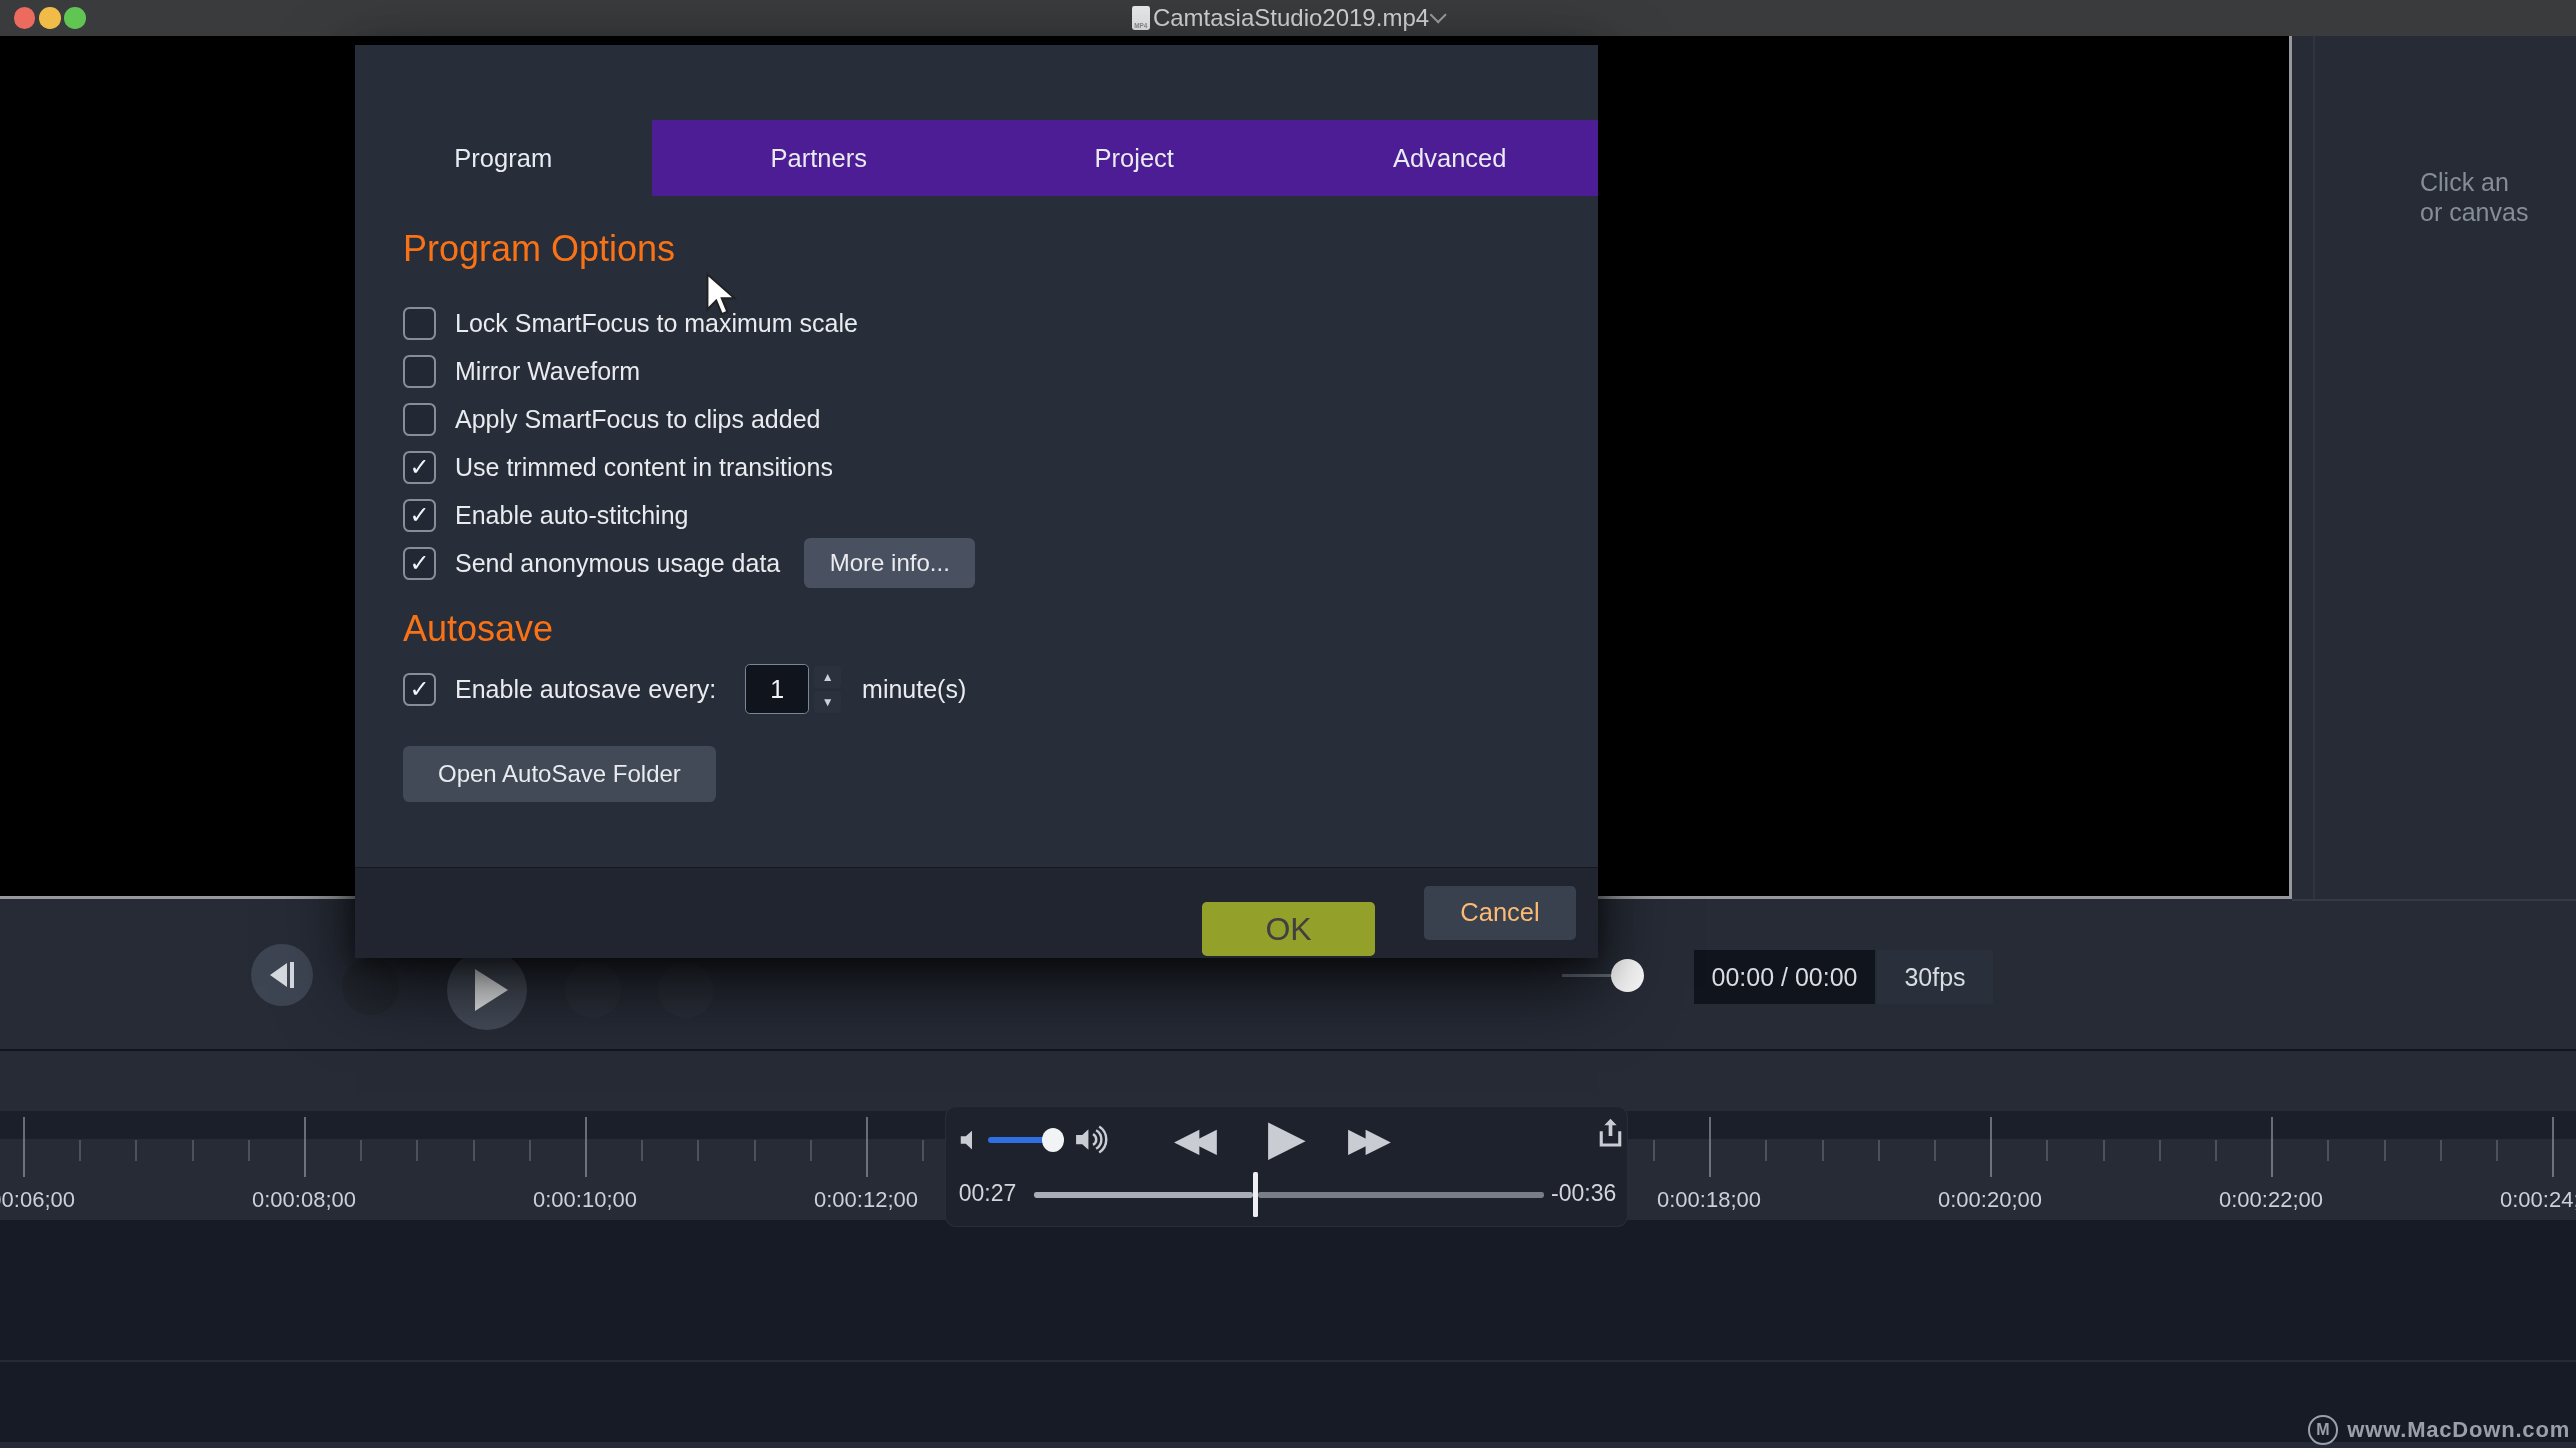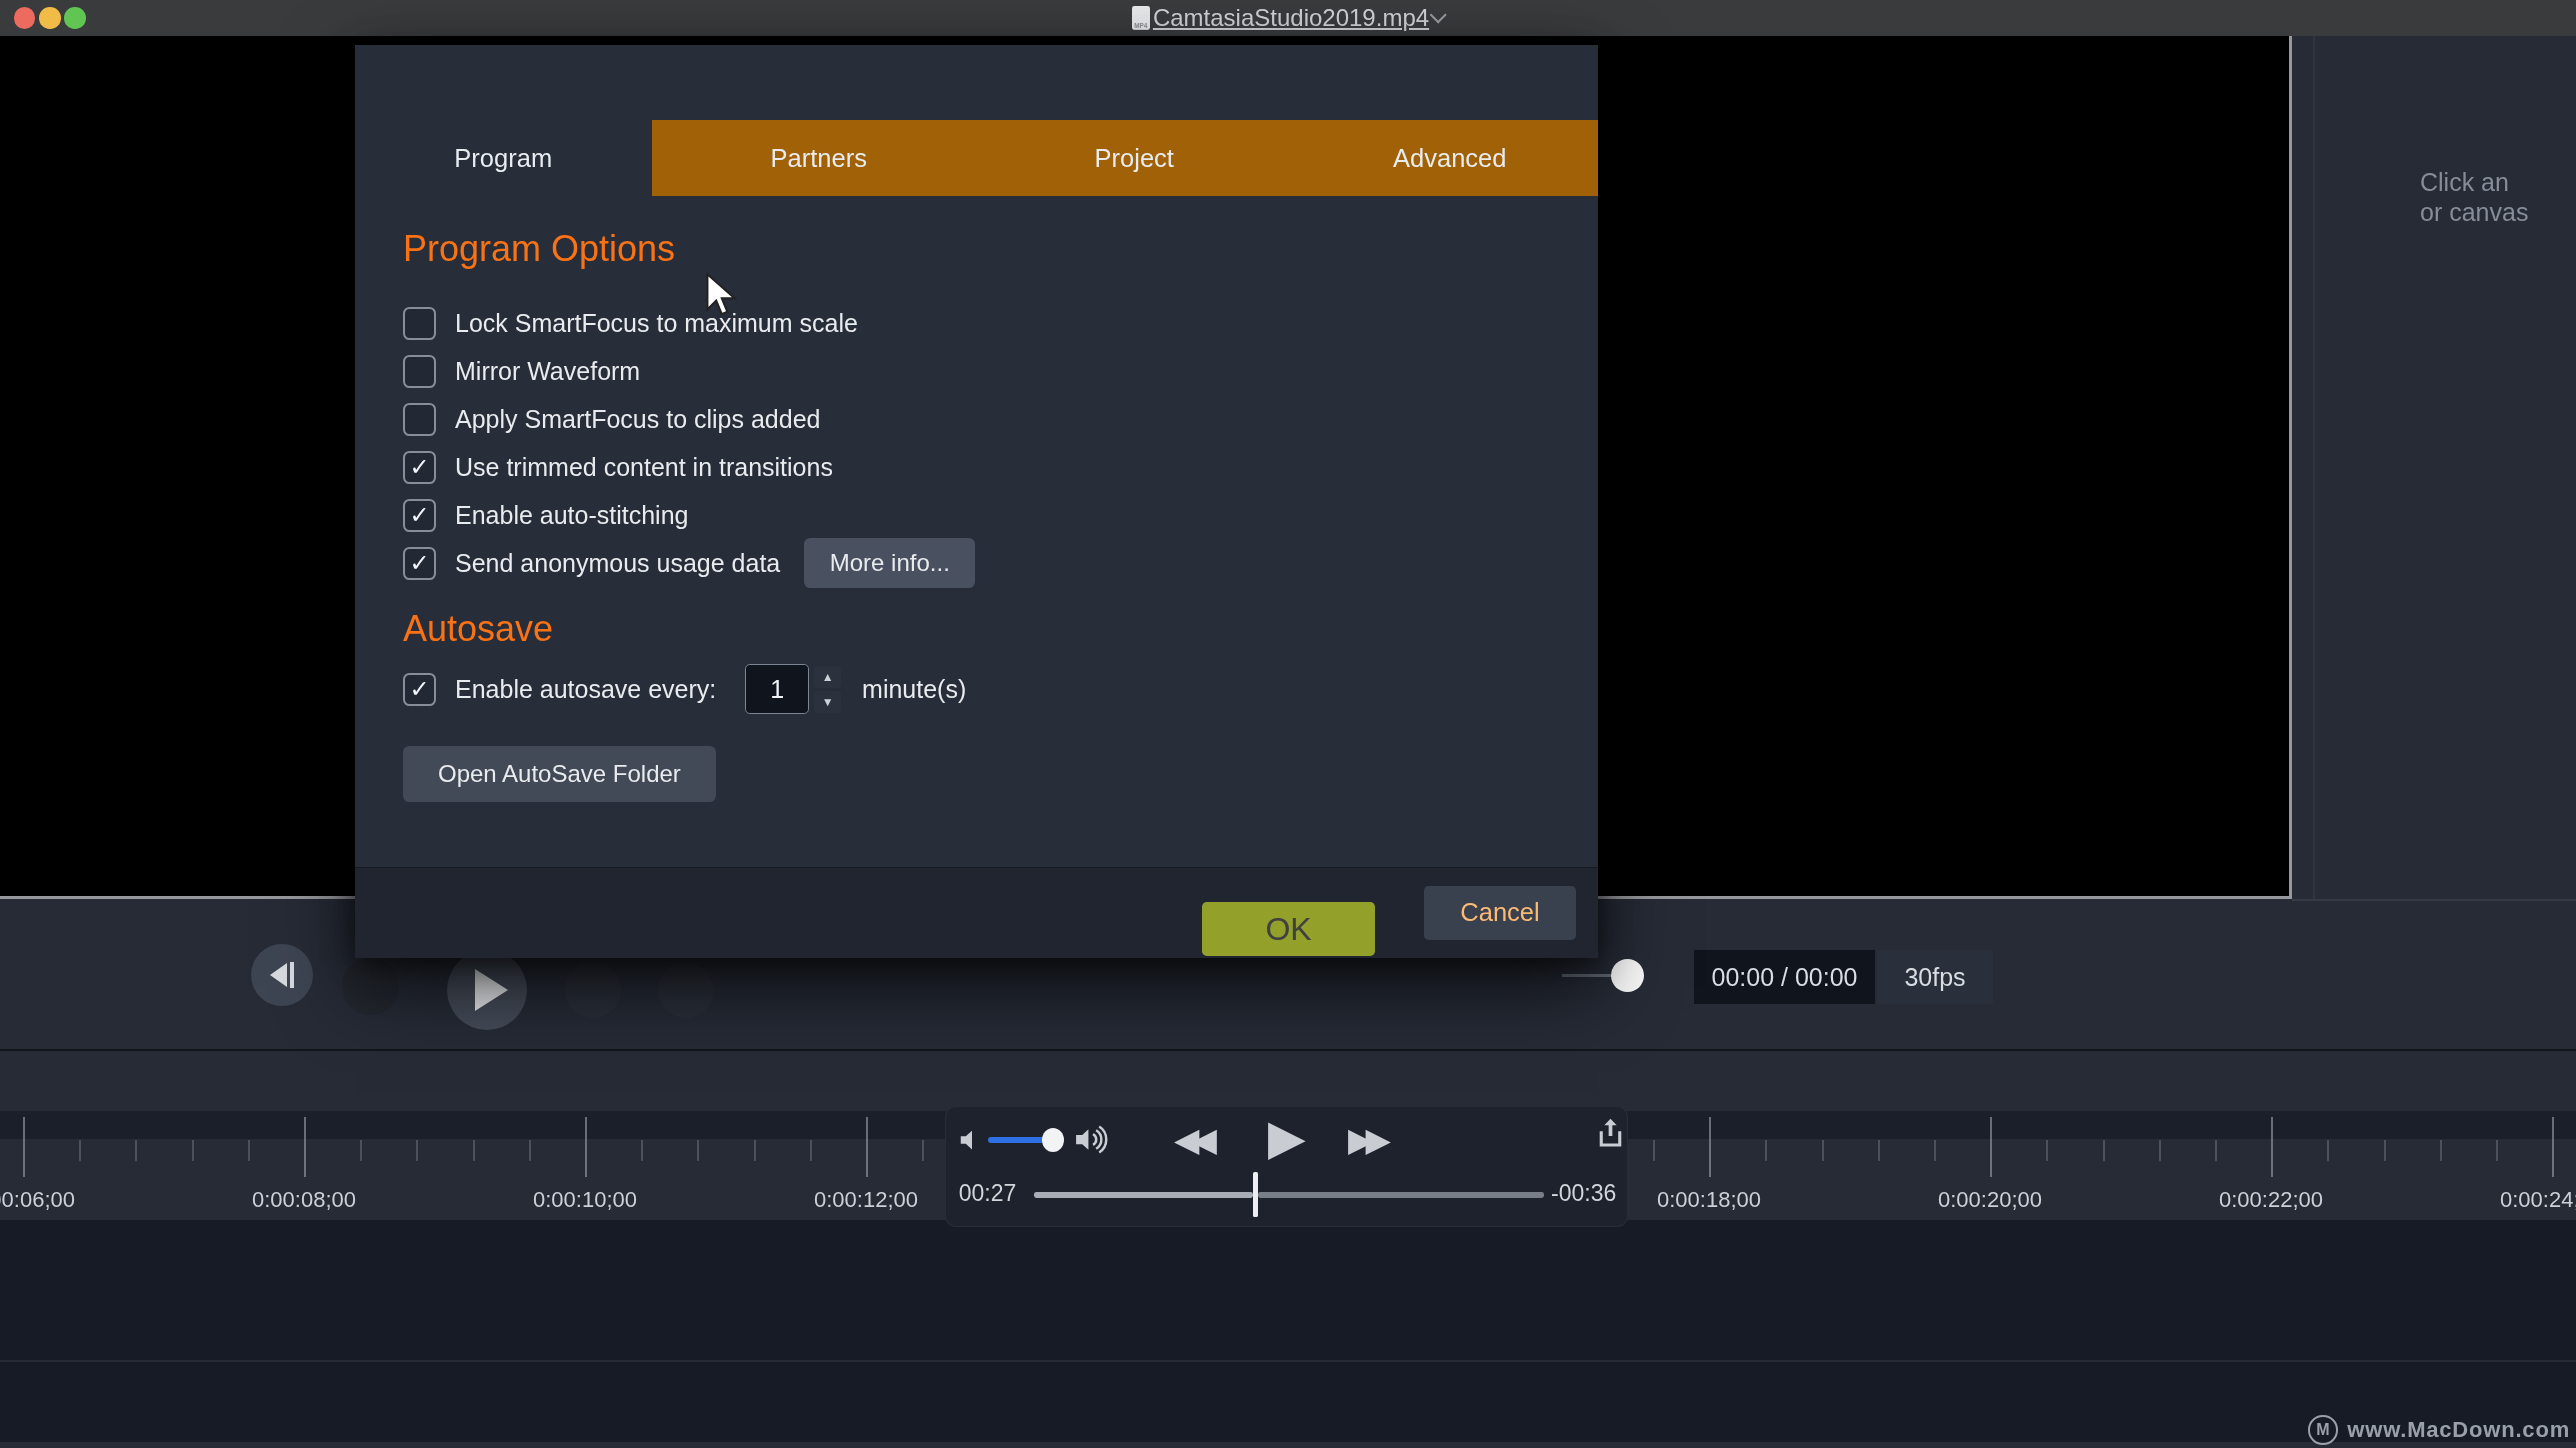--- a/index.html
+++ b/index.html
@@ -8,21 +8,21 @@
          -webkit-font-smoothing:antialiased;}
   .abs{position:absolute;}
 
   
   #titlebar{left:0;top:0;width:2576px;height:36px;background:#3a3b3d;
             display:flex;align-items:center;justify-content:center;}
   .traffic{position:absolute;top:7.2px;width:21.5px;height:21.5px;border-radius:50%;}
   #tl-red{left:13.5px;background:#ed6a5e;}
   #tl-yellow{left:39px;background:#f0bc47;}
   #tl-green{left:64px;background:#61c554;}
-  #title-group{display:flex;align-items:center;gap:3px;color:#cfd2d6;font-size:24px;text-decoration:underline;}
+  #title-group{display:flex;align-items:center;gap:3px;color:#cfd2d6;font-size:24px;}
   .doc-icon{width:18.3px;height:24px;background:#e9eaec;border-radius:2.4px;position:relative;
             display:flex;align-items:flex-end;justify-content:center;}
   .doc-icon span{font-size:6.4px;color:#8a8d93;font-weight:bold;line-height:8px;}
   .chev{width:10.3px;height:10.3px;border-right:2.4px solid #9a9da2;border-bottom:2.4px solid #9a9da2;
         transform:rotate(45deg);margin-top:-6.4px;}
 
   
   #canvas-black{left:0;top:36px;width:2289px;height:860px;background:#000;
                 border-right:3.2px solid #96989d;border-bottom:3.2px solid #96989d;}
   #panel-divider-v{left:2313px;top:36px;width:1.6px;height:865px;background:#2e3440;}
@@ -79,21 +79,21 @@
   #p-track-r{position:absolute;top:85px;height:5.6px;border-radius:2.4px;background:#787e88;}
   #p-marker{position:absolute;top:65px;width:4.8px;height:45px;border-radius:1.6px;background:#eceef1;}
 
   
   #dialog{left:355px;top:45px;width:1243px;height:913px;background:#272d39;
           box-shadow:0 28px 72px rgba(0,0,0,0.7), 0 6.4px 24px rgba(0,0,0,0.5);}
   #dlg-header{position:absolute;left:0;top:0;width:100%;height:75px;background:#1a1f29;
               display:flex;align-items:center;justify-content:center;color:#e8eaf0;font-size:27px;}
   #dlg-close{position:absolute;right:27px;top:19px;width:37px;height:37px;color:#d7dade;font-size:29px;
              display:flex;align-items:center;justify-content:center;cursor:default;}
-  #dlg-tabs{position:absolute;left:0;top:75px;width:100%;height:76px;background:#a16207;display:flex;gap:19px;}
+  #dlg-tabs{position:absolute;left:0;top:75px;width:100%;height:76px;background:#4c1d95;display:flex;gap:19px;}
   .tab{flex:1;display:flex;align-items:center;justify-content:center;color:#e8ebef;font-size:25.5px;}
   .tab.selected{background:#272d39;}
   #dlg-body{position:absolute;left:0;top:151px;width:100%;height:672px;padding-left:48px;box-sizing:border-box;}
   .sect-heading{margin:32px 0 0 0;font-size:36px;font-weight:400;color:#f97316;}
   #options-list{margin-top:29px;}
   .opt-row{display:flex;align-items:center;height:48px;}
   .cb{width:29px;height:29px;border:2.4px solid #878e99;border-radius:6.4px;flex:0 0 auto;
       display:flex;align-items:center;justify-content:center;background:#222834;}
   .cb .tickmark{color:#f2f4f7;font-size:24px;font-weight:bold;line-height:24px;visibility:hidden;}
   .cb.checked .tickmark{visibility:visible;}

